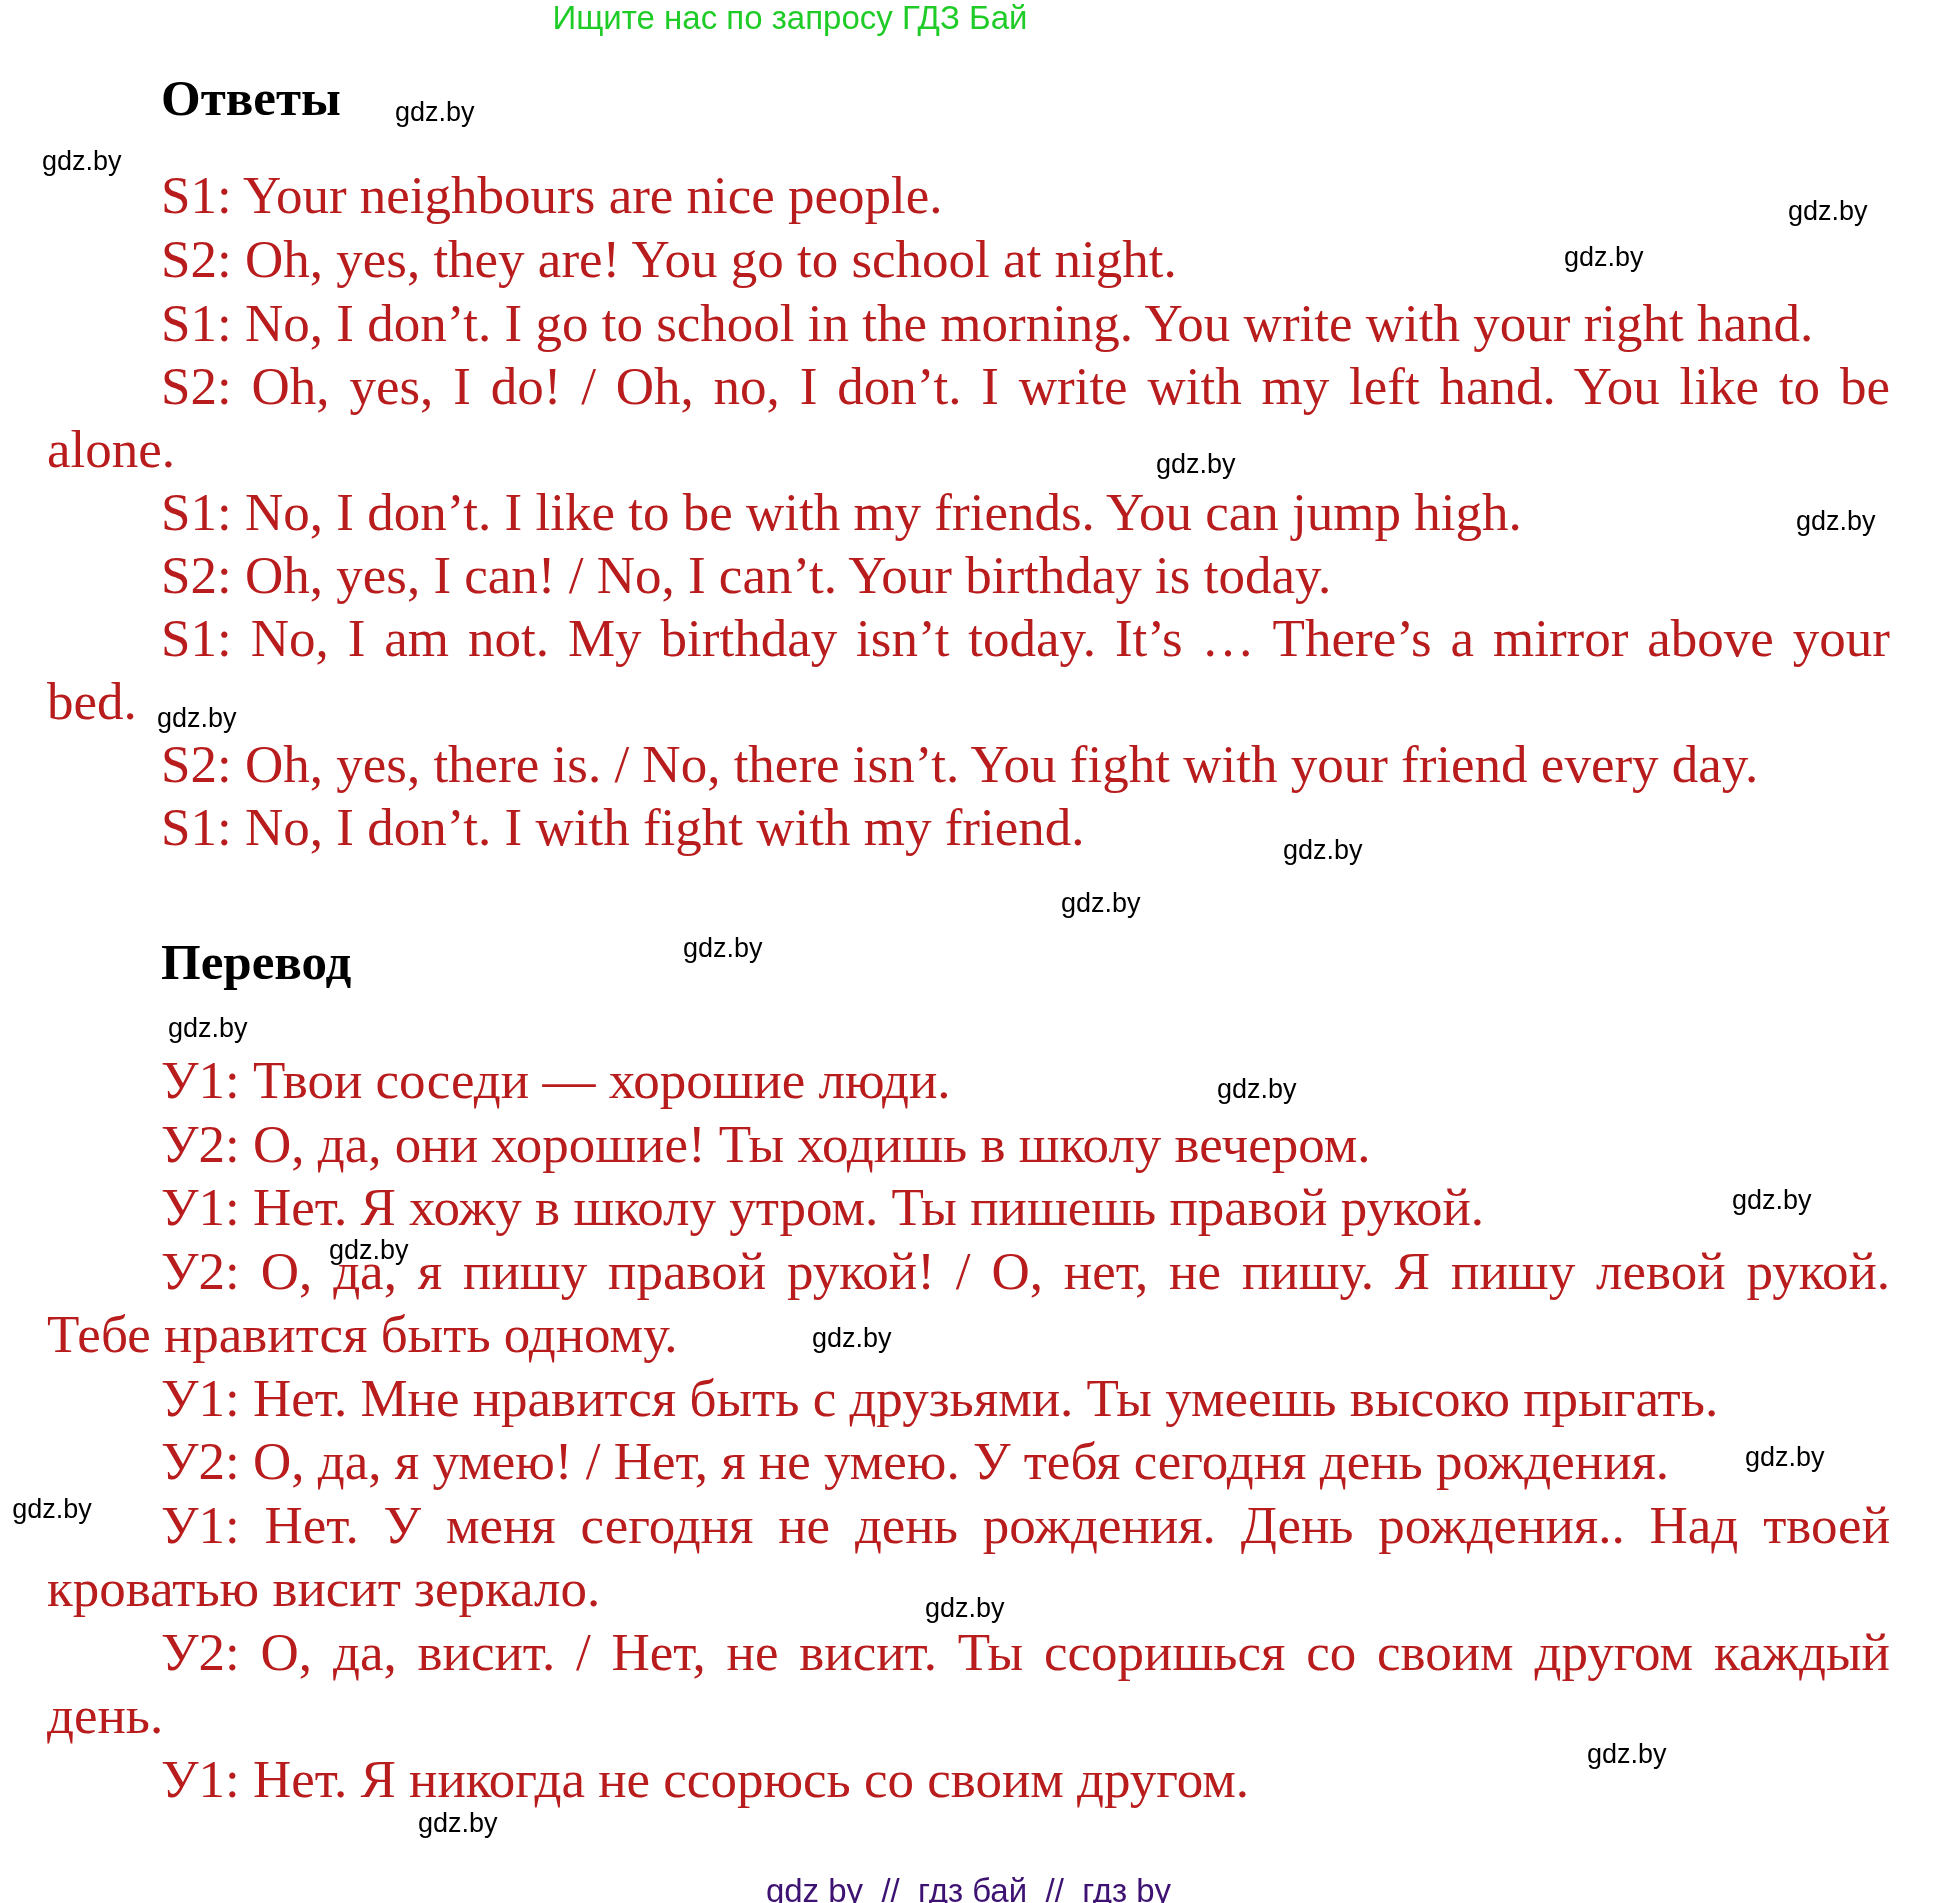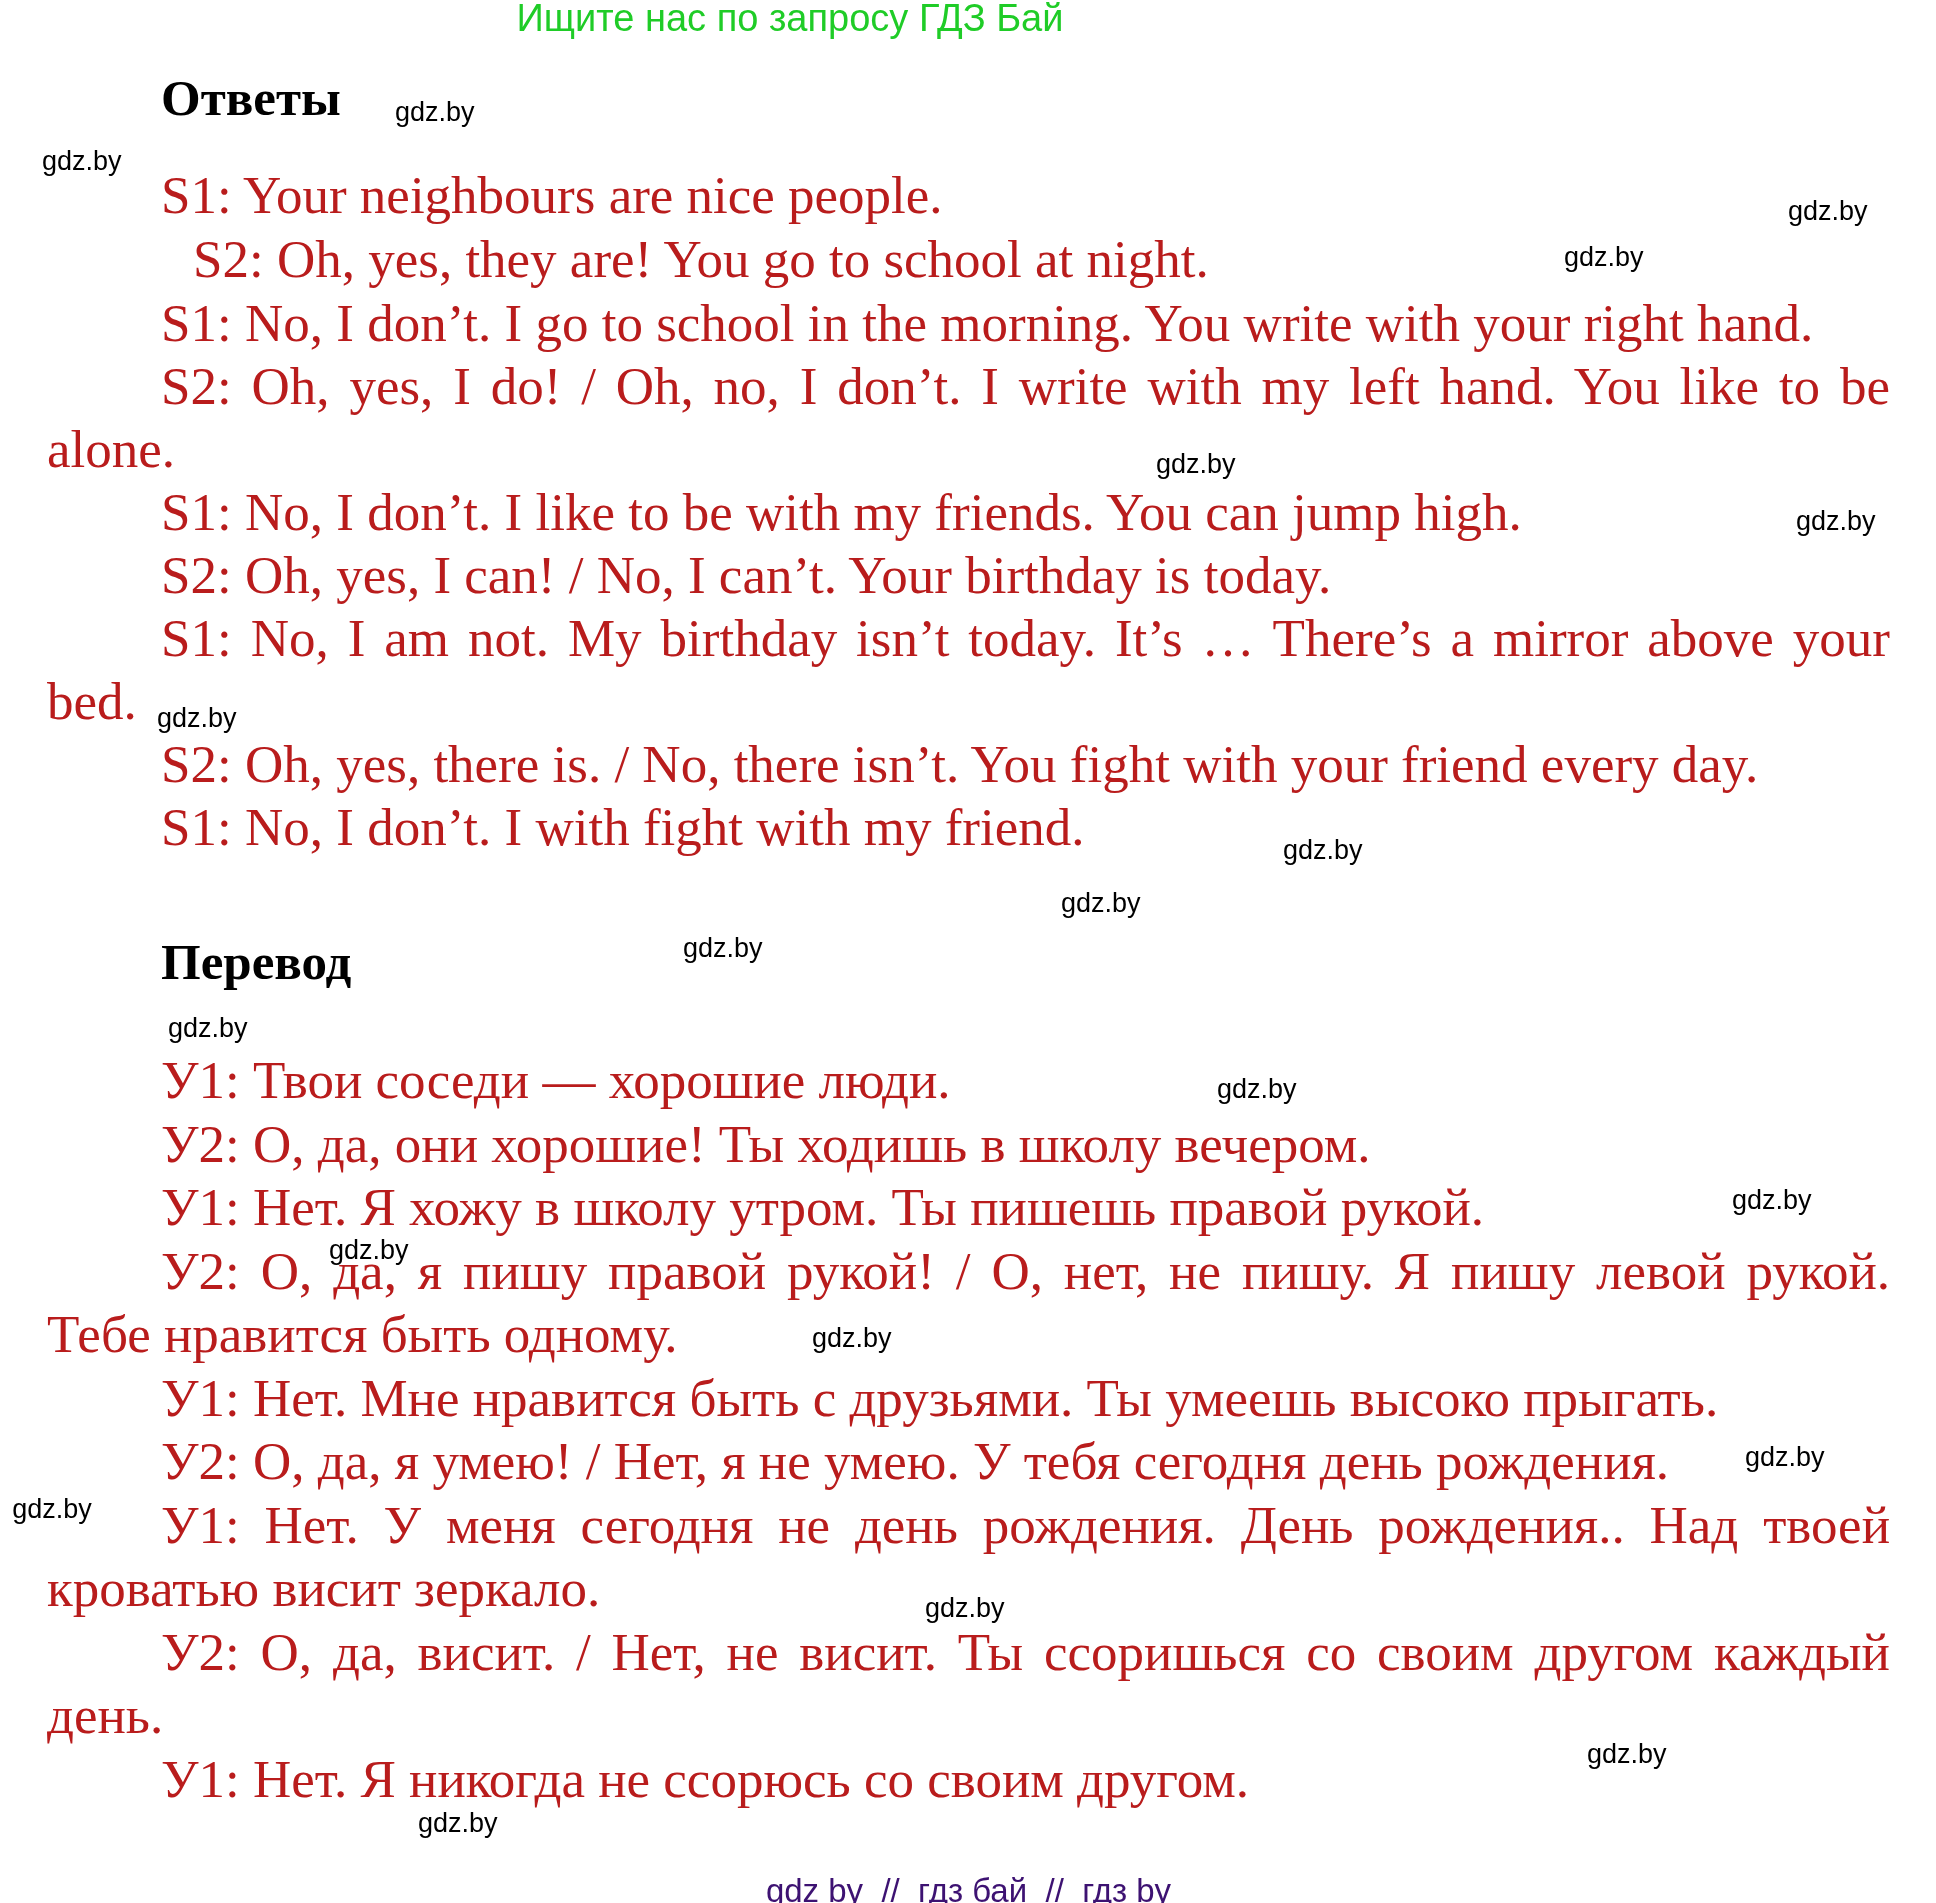--- a/index.html
+++ b/index.html
@@ -1,20 +1,20 @@
 <!DOCTYPE html>
 <html style="font-size:15px"><head>
 <meta charset="utf-8">
 <style>
   html, body { margin: 0; padding: 0; background: #ffffff; }
   body { width: 1937px; height: 1904px; position: relative; overflow: hidden; }
   .top-banner {
     position: absolute; left: 0; top: 0; width: 1580px; height: 38px;
     text-align: center; font-family: "Liberation Sans", sans-serif;
-    font-size: 38px; line-height: 36px; color: #1fcc27;
+    font-size: 33px; line-height: 36px; color: #1fcc27;
   }
   .heading {
     position: absolute; left: 161px; font-family: "Liberation Serif", serif;
     font-weight: bold; font-size: 51px; color: #000; white-space: nowrap;
     line-height: 1;
   }
   .line {
     position: absolute; font-family: "Liberation Serif", serif;
     font-size: 53px; color: #b91c1c; white-space: nowrap; line-height: 1;
   }
@@ -32,21 +32,21 @@
   }
 </style>
 </head>
 <body>
 
 <div class="top-banner">Ищите нас по запросу ГДЗ Бай</div>
 
 <div class="heading" style="top:41px;margin-top:32px;">Ответы</div>
 
 <div class="line indent" style="top:169px;">S1: Your neighbours are nice people.</div>
-<div class="line indent" style="top:233px;margin-left:32px;">S2: Oh, yes, they are! You go to school at night.</div>
+<div class="line indent" style="top:233px;">S2: Oh, yes, they are! You go to school at night.</div>
 <div class="line indent" style="top:297px;">S1: No, I don’t. I go to school in the morning. You write with your right hand.</div>
 <div class="line indent just" style="top:360px;">S2: Oh, yes, I do! / Oh, no, I don’t. I write with my left hand. You like to be</div>
 <div class="line cont" style="top:423px;">alone.</div>
 <div class="line indent" style="top:486px;">S1: No, I don’t. I like to be with my friends. You can jump high.</div>
 <div class="line indent" style="top:549px;">S2: Oh, yes, I can! / No, I can’t. Your birthday is today.</div>
 <div class="line indent just" style="top:612px;">S1: No, I am not. My birthday isn’t today. It’s … There’s a mirror above your</div>
 <div class="line cont" style="top:675px;">bed.</div>
 <div class="line indent" style="top:738px;">S2: Oh, yes, there is. / No, there isn’t. You fight with your friend every day.</div>
 <div class="line indent" style="top:801px;">S1: No, I don’t. I with fight with my friend.</div>
 

